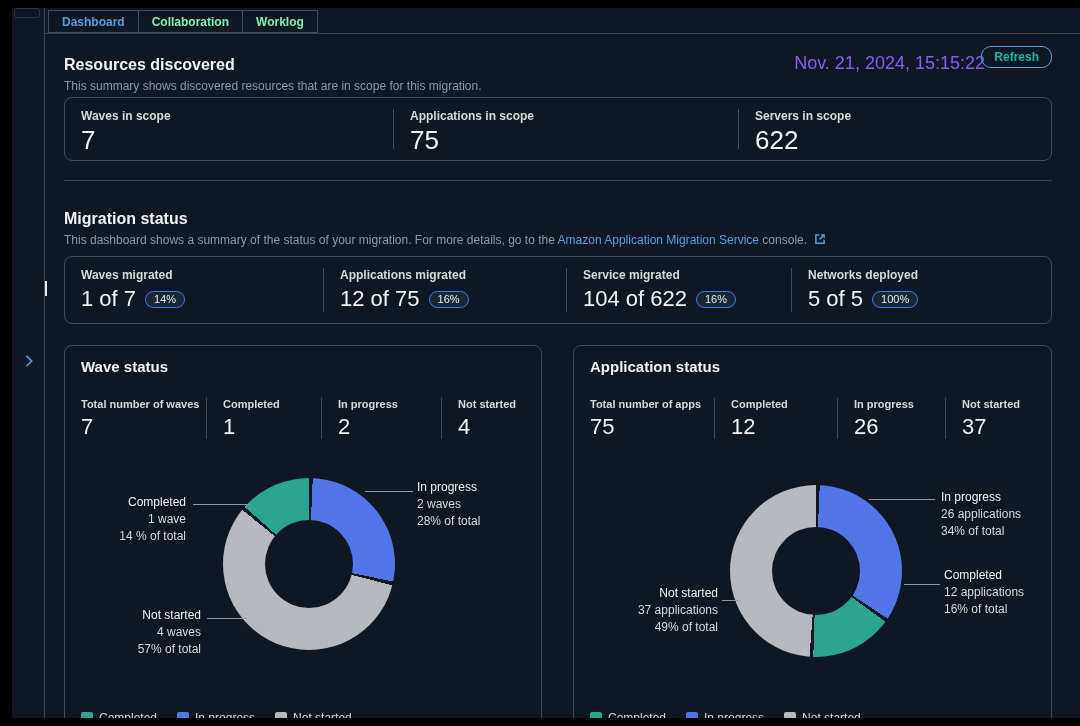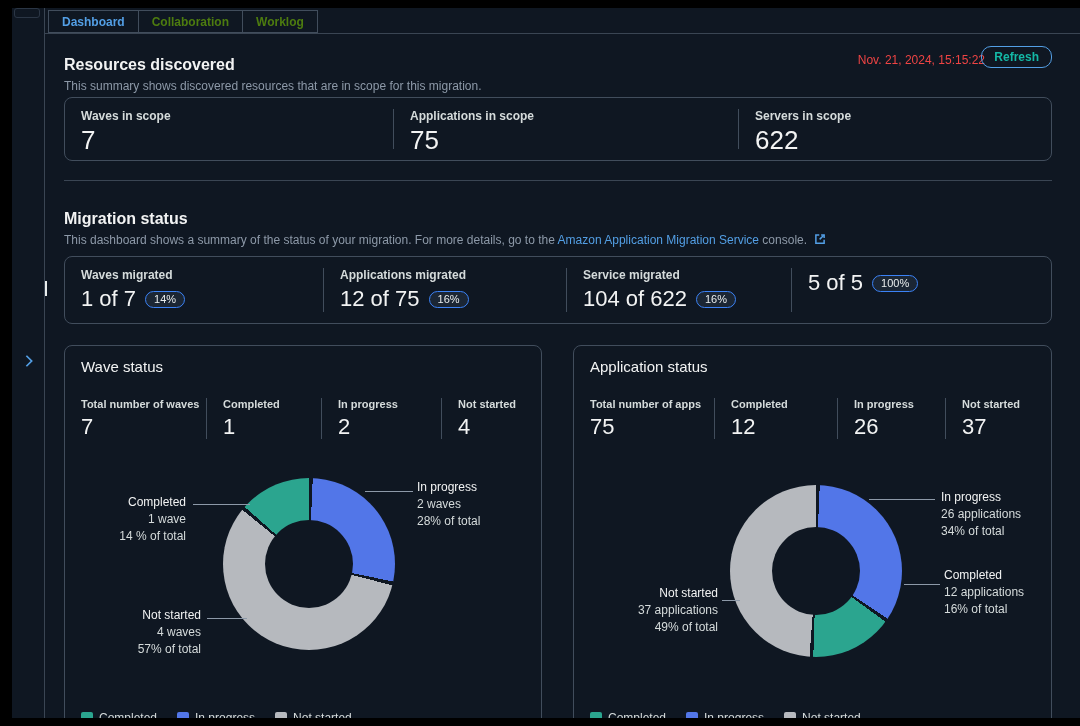--- a/index.html
+++ b/index.html
@@ -10,37 +10,37 @@
 
   
   .side-rail{position:absolute;left:0;top:0;bottom:0;width:33px;border-right:1px solid #3a4553;}
   .tl-stub{position:absolute;left:2px;top:0;width:26px;height:10px;border:1px solid #2b3645;border-radius:3px;}
   .nav-toggle{position:absolute;left:5px;top:341px;width:24px;height:24px;background:transparent;border:none;
               padding:0;cursor:pointer;display:flex;align-items:center;justify-content:center;}
   .cursor-artifact{position:absolute;left:33px;top:273px;width:2px;height:15px;background:#e9eded;}
 
   
   .tabbar{position:absolute;left:36px;top:2px;display:flex;}
-  .tab{height:23px;padding:4px 13px;font-size:12px;font-weight:700;color:#4d7c0f;
+  .tab{height:23px;padding:4px 13px;font-size:12px;font-weight:700;color:#86efac;
        border:1px solid #414d5c;background:#0f1722;cursor:pointer;white-space:nowrap;}
   .tab + .tab{border-left:none;}
   .tab.active{color:#539fe5;}
   .tabline{position:absolute;left:33px;right:0;top:25px;height:1px;background:#3a4553;}
 
   
   .sec-title{position:absolute;margin:0;font-size:16px;font-weight:700;color:#f2f3f3;}
   .sec-desc{position:absolute;margin:0;font-size:12px;color:#8d99a8;line-height:15px;}
   .res-title{left:52px;top:48px;}
   .res-desc{left:52px;top:71px;}
   .mig-title{left:52px;top:202px;}
   .mig-desc{left:52px;top:225px;}
   .link{color:#539fe5;text-decoration:none;cursor:pointer;}
   .ext-icon{vertical-align:-1px;margin-left:4px;cursor:pointer;}
 
-  .timestamp{position:absolute;top:45px;right:95px;font-size:12px;color:#ef4444;margin-left:18px;}
+  .timestamp{position:absolute;top:45px;right:95px;font-size:18px;color:#8b5cf6;margin-left:18px;}
   .btn-refresh{position:absolute;top:38px;right:28px;height:22px;padding:0 12px;
                background:transparent;border:1px solid #539fe5;border-radius:10px;
                color:#14b8a6;font-family:inherit;font-size:12px;font-weight:700;cursor:pointer;}
 
   
   .panel{position:absolute;left:52px;width:988px;border:1px solid #414d5c;border-radius:8px;
          background:#0f1722;display:flex;padding:11px 0;}
   .panel1{top:89px;height:64px;}
   .panel2{top:248px;height:68px;}
   .stat-col{padding-left:16px;}
@@ -53,21 +53,21 @@
   .stat-value-row{display:flex;align-items:center;gap:9px;}
   .badge{display:inline-flex;align-items:center;height:17px;padding:0 8px;border:1px solid #3b82f6;
          border-radius:9px;background:#1b2634;color:#e9eded;font-size:11px;white-space:nowrap;}
 
   .hr{position:absolute;left:52px;top:172px;width:988px;height:1px;background:#3a4553;}
 
   
   .card{position:absolute;top:337px;height:402px;border:1px solid #414d5c;border-radius:8px;background:#0f1722;}
   .card-wave{left:52px;width:478px;}
   .card-app{left:561px;width:479px;}
-  .card-title{position:absolute;left:16px;top:12px;margin:0;font-size:15px;font-weight:400;color:#f2f3f3;}
+  .card-title{position:absolute;left:16px;top:12px;margin:0;font-size:15px;font-weight:700;color:#f2f3f3;}
 
   .mini-stats{position:absolute;left:16px;right:16px;top:52px;display:flex;}
   .mini-col{padding-left:16px;}
   .mini-col:first-child{padding-left:0;}
   .mini-col + .mini-col{border-left:1px solid #414d5c;}
   .mini-label{font-size:11px;font-weight:700;color:#d5dbdb;white-space:nowrap;margin-bottom:5px;}
   .mini-value{font-size:22px;font-weight:400;color:#f2f3f3;line-height:24px;}
   .wc1{width:125px;} .wc2{width:115px;} .wc3{width:120px;} .wc4{flex:1;}
   .ac1{width:124px;} .ac2{width:123px;} .ac3{width:108px;} .ac4{flex:1;}
 
@@ -171,20 +171,21 @@
         </div>
       </div>
       <div class="stat-col p2c3">
         <div class="stat-label">Service migrated</div>
         <div class="stat-value-row">
           <span class="stat-value md">104 of 622</span>
           <span class="badge">16%</span>
         </div>
       </div>
       <div class="stat-col p2c4">
+        <div class="stat-label">Networks deployed</div>
         <div class="stat-value-row">
           <span class="stat-value md">5 of 5</span>
           <span class="badge">100%</span>
         </div>
       </div>
     </div>
 
     <section class="card card-wave">
       <h3 class="card-title">Wave status</h3>
       <div class="mini-stats">

